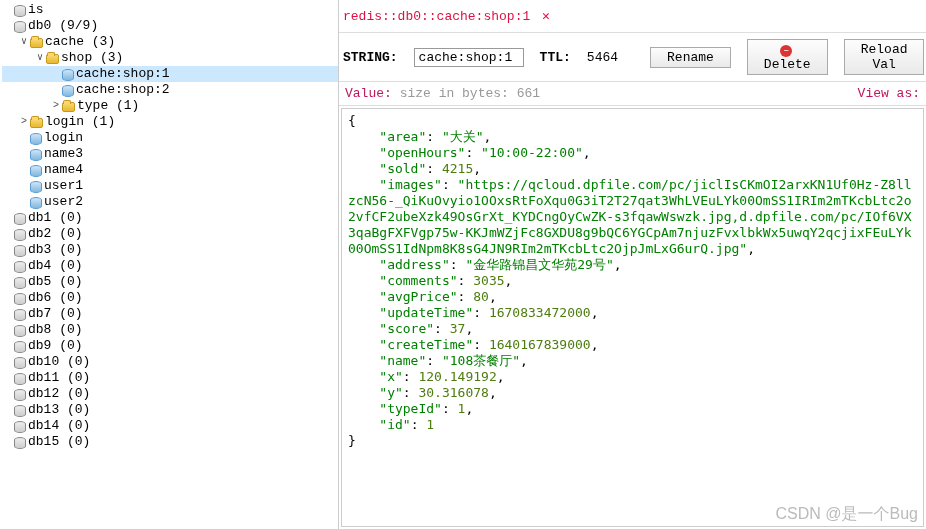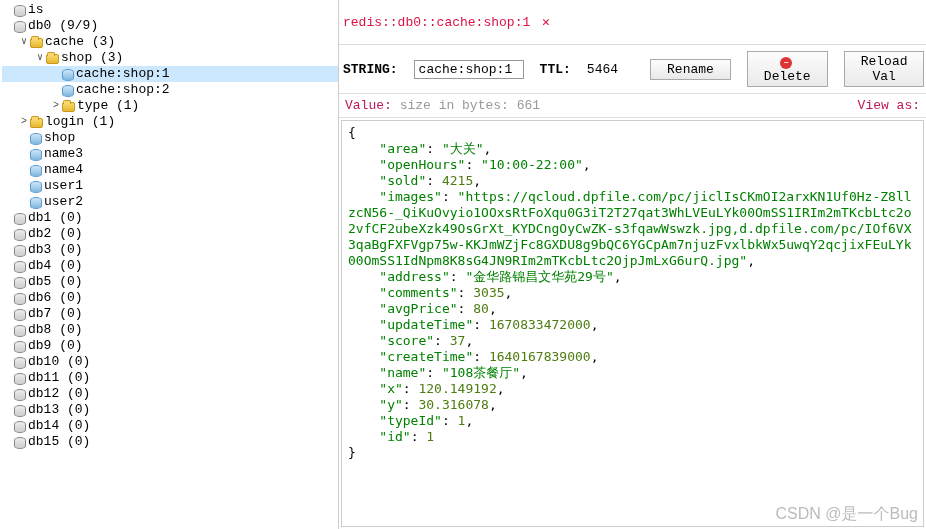--- a/index.html
+++ b/index.html
@@ -12,21 +12,21 @@
 .indent2 { padding-left: 32px; }
 .indent3 { padding-left: 48px; }
 .toggle { display: inline-block; width: 12px; text-align: center; color: #555; font-size: 10px; }
 .icon { display: inline-block; width: 14px; height: 12px; margin-right: 2px; }
 .folder-icon { background: linear-gradient(#f9d96e,#e8b82e); border: 1px solid #c89820; border-radius: 2px; width: 13px; height: 10px; position: relative; top: 1px; }
 .folder-icon::before { content: ""; position: absolute; top: -3px; left: 0; width: 6px; height: 3px; background: #f9d96e; border: 1px solid #c89820; border-bottom: none; border-radius: 2px 2px 0 0; }
 .db-icon { width: 12px; height: 12px; border: 1px solid #888; border-radius: 6px/3px; background: linear-gradient(#eee,#ccc); position: relative; top: 1px; }
 .key-icon { width: 12px; height: 12px; border: 1px solid #5a9bd4; border-radius: 6px/3px; background: linear-gradient(#cfe6f7,#7fb8e0); position: relative; top: 1px; }
 .divider { width: 1px; background: #ccc; }
 .main-panel { flex: 1; display: flex; flex-direction: column; overflow: hidden; }
-.tab-bar { padding: 14px 4px; border-bottom: 1px solid #ddd; }
+.tab-bar { padding: 8px 4px; border-bottom: 1px solid #ddd; }
 .tab-label { color: #d14; }
 .close-x { color: #d14; margin-left: 4px; font-weight: bold; }
 .info-bar { display: flex; align-items: center; gap: 16px; padding: 6px 4px; border-bottom: 1px solid #ddd; }
 .bold { font-weight: bold; }
 .keybox { border: 1px solid #999; padding: 1px 4px; background: #fff; font-family: inherit; font-size: 13px; min-width: 110px; }
 .btn { border: 1px solid #aaa; background: linear-gradient(#fdfdfd,#e9e9e9); padding: 2px 16px; font-family: inherit; font-size: 13px; cursor: pointer; }
 .del-circle { display: inline-block; width: 12px; height: 12px; border-radius: 50%; background: #d33; color: #fff; text-align: center; line-height: 12px; font-size: 10px; margin-right: 2px; }
 .value-bar { display: flex; justify-content: space-between; padding: 4px 6px; color: #999; border-bottom: 1px solid #ddd; }
 .value-bar .lbl { color: #be185d; }
 .json-area { flex: 1; overflow: auto; padding: 4px 6px; border: 1px solid #ccc; margin: 2px; font-family: Consolas, monospace; line-height: 16px; white-space: pre; }
@@ -75,21 +75,21 @@
       <span>type  (1)</span>
     </div>
     <div class="tree-item indent1">
       <span class="toggle">&gt;</span>
       <span class="icon folder-icon"></span>
       <span>login  (1)</span>
     </div>
     <div class="tree-item indent1">
       <span class="toggle"></span>
       <span class="icon key-icon"></span>
-      <span>shop</span>
+      <span>login</span>
     </div>
     <div class="tree-item indent1">
       <span class="toggle"></span>
       <span class="icon key-icon"></span>
       <span>name3</span>
     </div>
     <div class="tree-item indent1">
       <span class="toggle"></span>
       <span class="icon key-icon"></span>
       <span>name4</span>

